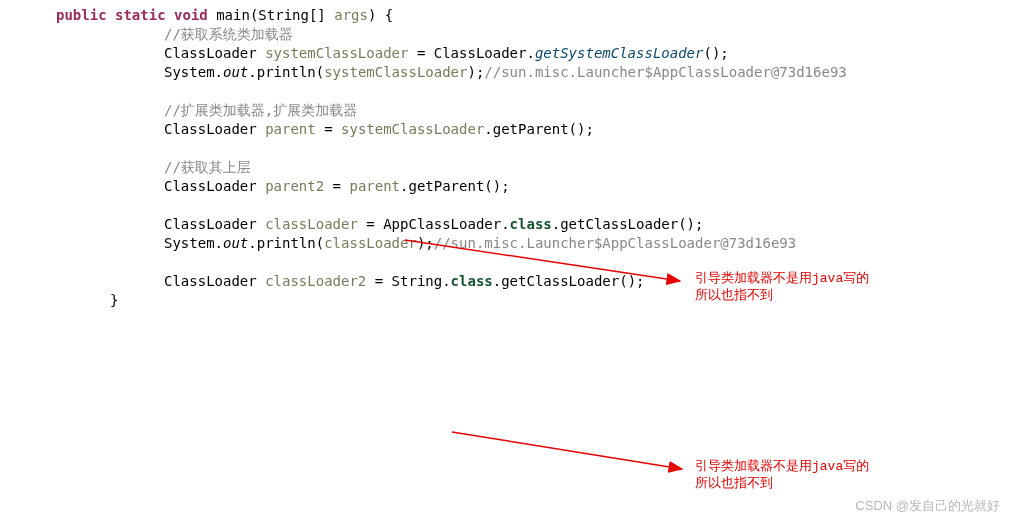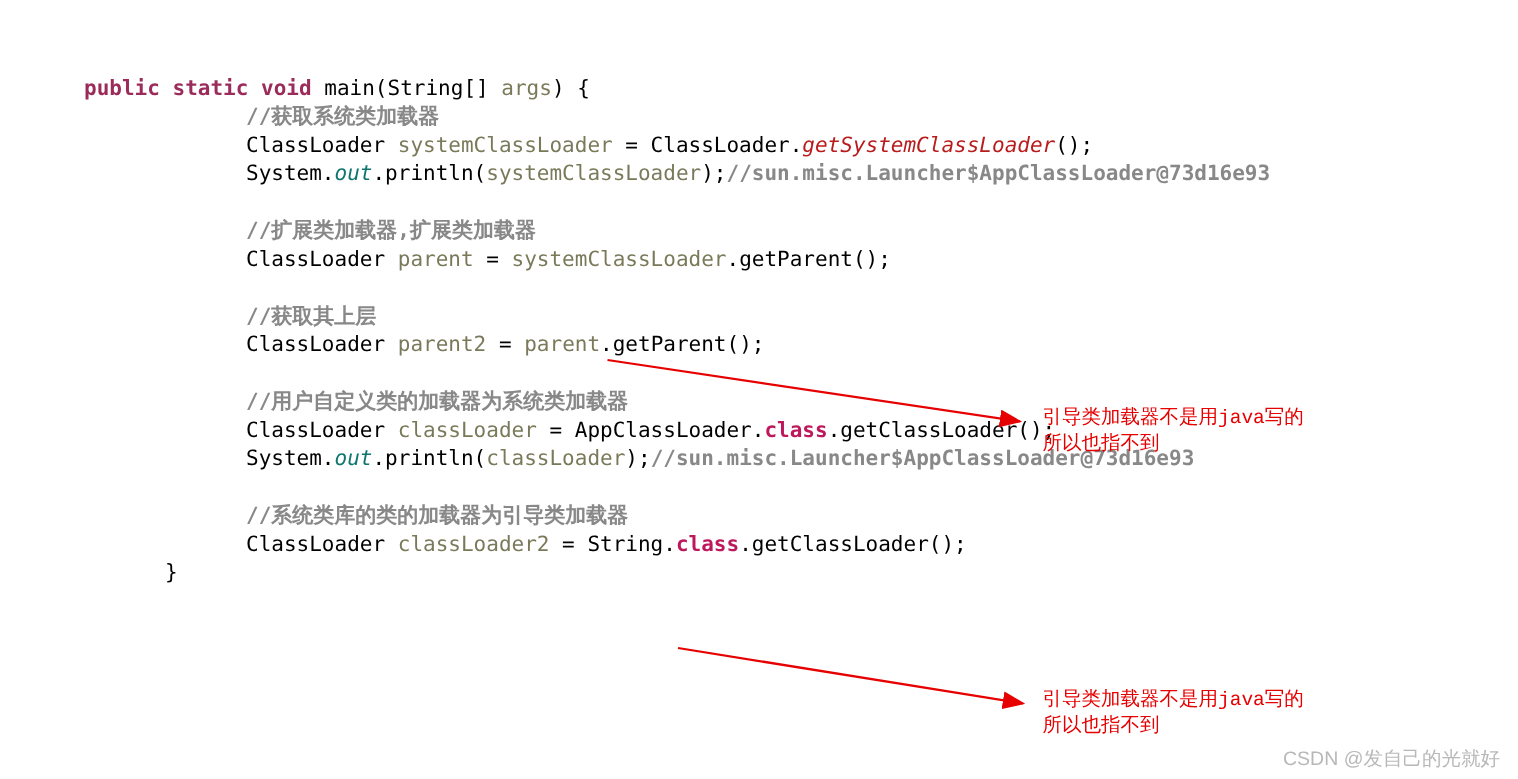--- a/index.html
+++ b/index.html
@@ -11,30 +11,29 @@
       font-family: "Consolas", "Monaco", monospace;
       font-size: 14px;
       line-height: 19px;
       background: #ffffff;
       color: #000000;
       position: relative;
       overflow: hidden;
     }
     .code-area {
       padding: 6px 0 0 56px;
-      margin-top: 44px;
     }
     .line { white-space: pre; }
     .indent1 { padding-left: 54px; }
     .indent2 { padding-left: 108px; }
     .kw { color: #9b2b5a; font-weight: bold; }
-    .kw2 { color: #be185d; font-weight: bold; }
-    .field { color: #0f766e; font-style: italic; }
-    .method-i { color: #b91c1c; font-style: italic; }
-    .comment { color: #888888; font-weight: bold; }
+    .kw2 { color: #14532d; font-weight: bold; }
+    .field { color: #000000; font-style: italic; }
+    .method-i { color: #0c4a6e; font-style: italic; }
+    .comment { color: #888888; }
     .var { color: #7a7a5a; }
     .plain { color: #000000; }
     .annotation {
       position: absolute;
       color: #e60000;
       font-family: Liberation Mono, monospace;
       font-size: 13px;
       line-height: 17px;
     }
     .watermark {
@@ -63,26 +62,24 @@
 
   <div class="line indent2">&nbsp;</div>
   <div class="line indent2"><span class="comment">//扩展类加载器,扩展类加载器</span></div>
   <div class="line indent2"><span class="plain">ClassLoader </span><span class="var">parent</span><span class="plain"> = </span><span class="var">systemClassLoader</span><span class="plain">.getParent();</span></div>
 
   <div class="line indent2">&nbsp;</div>
   <div class="line indent2"><span class="comment">//获取其上层</span></div>
   <div class="line indent2"><span class="plain">ClassLoader </span><span class="var">parent2</span><span class="plain"> = </span><span class="var">parent</span><span class="plain">.getParent();</span></div>
 
   <div class="line indent2">&nbsp;</div>
-  <div class="line indent2"><span class="comment">//用户自定义类的加载器为系统类加载器</span></div>
   <div class="line indent2"><span class="plain">ClassLoader </span><span class="var">classLoader</span><span class="plain"> = AppClassLoader.</span><span class="kw2">class</span><span class="plain">.getClassLoader();</span></div>
   <div class="line indent2"><span class="plain">System.</span><span class="field">out</span><span class="plain">.println(</span><span class="var">classLoader</span><span class="plain">);</span><span class="comment">//sun.misc.Launcher$AppClassLoader@73d16e93</span></div>
 
   <div class="line indent2">&nbsp;</div>
-  <div class="line indent2"><span class="comment">//系统类库的类的加载器为引导类加载器</span></div>
   <div class="line indent2"><span class="plain">ClassLoader </span><span class="var">classLoader2</span><span class="plain"> = String.</span><span class="kw2">class</span><span class="plain">.getClassLoader();</span></div>
 
   <div class="line indent1"><span class="plain">}</span></div>
 </div>
 
 <svg class="arrow" style="left:400px; top:235px;" width="290" height="60">
   <defs>
     <marker id="ah1" markerWidth="10" markerHeight="8" refX="9" refY="4" orient="auto">
       <polygon points="0 0, 10 4, 0 8" fill="#e60000"></polygon>
     </marker>

